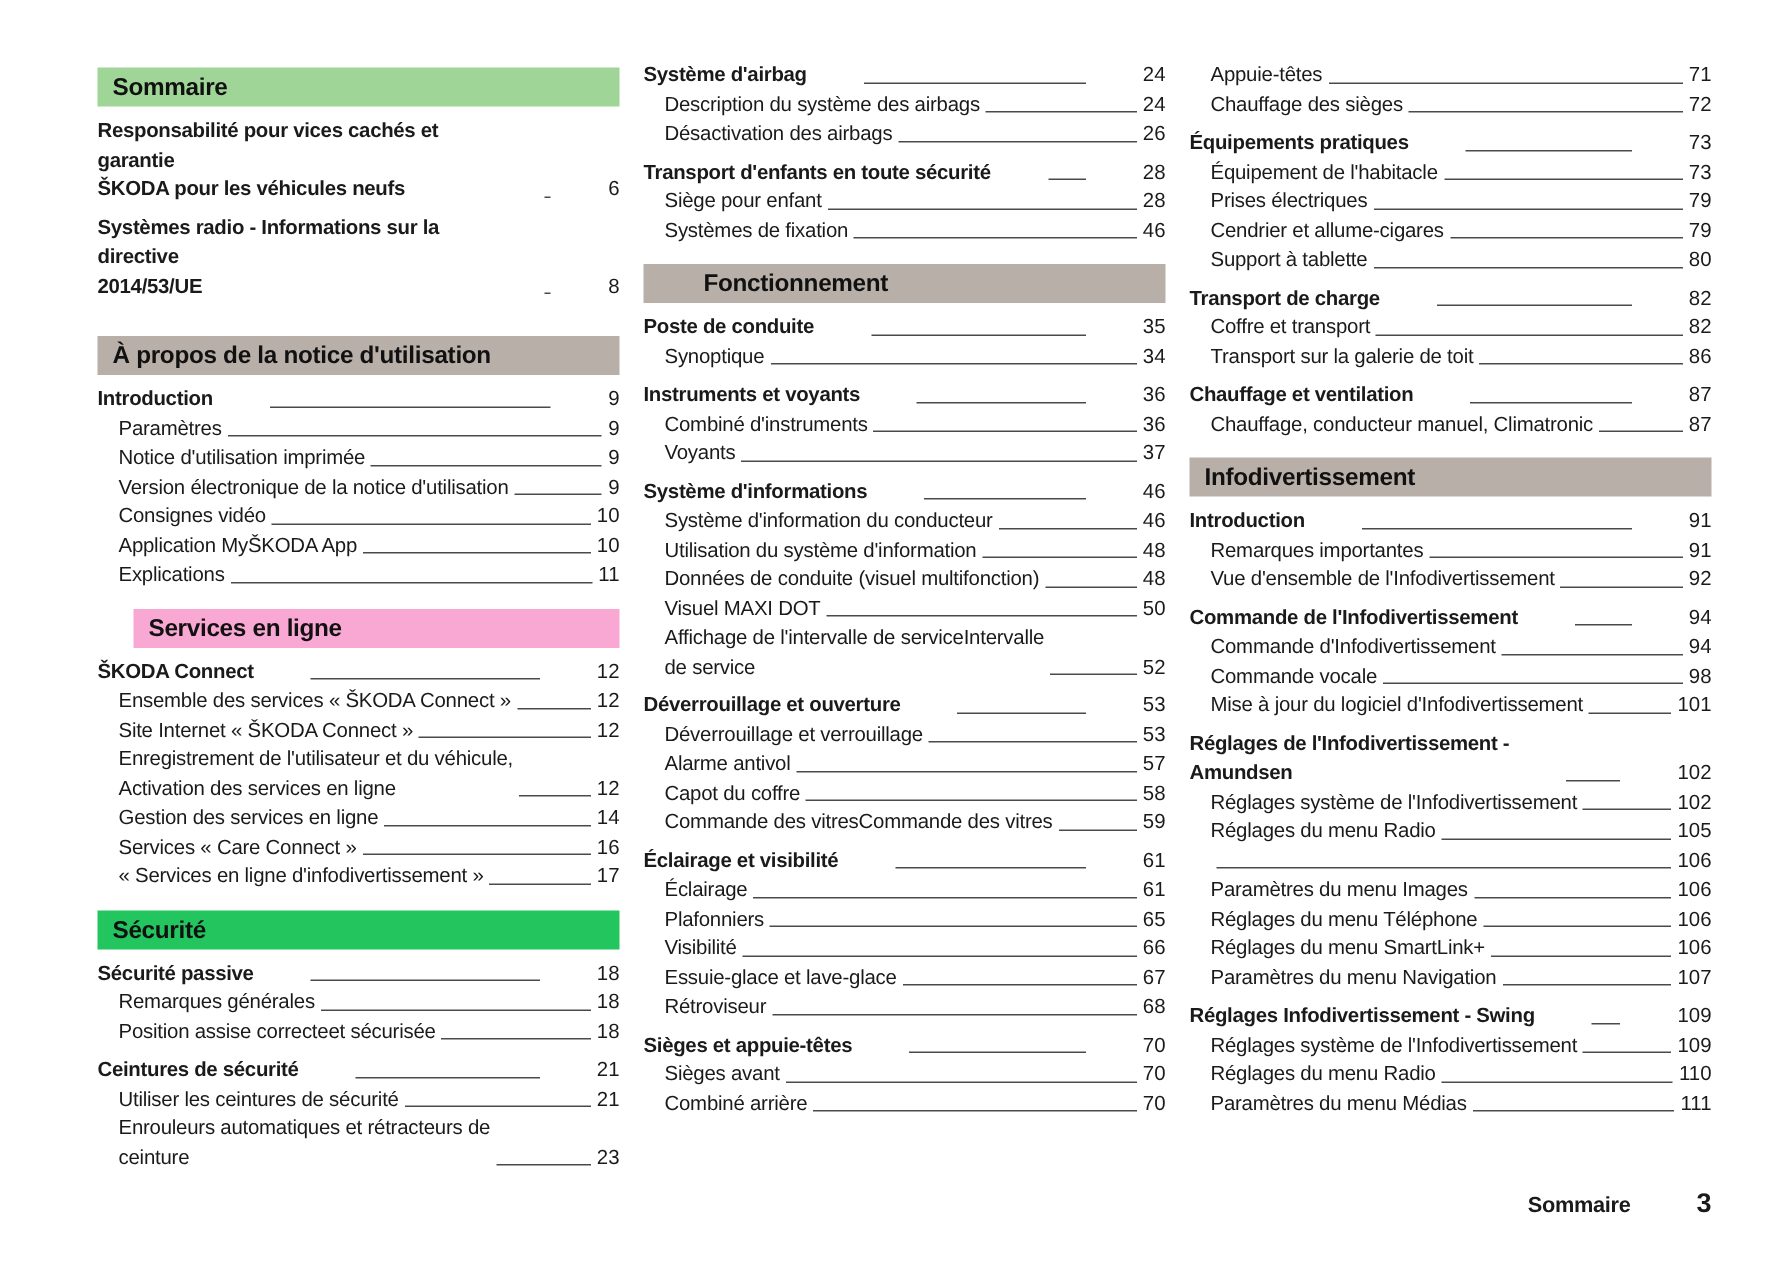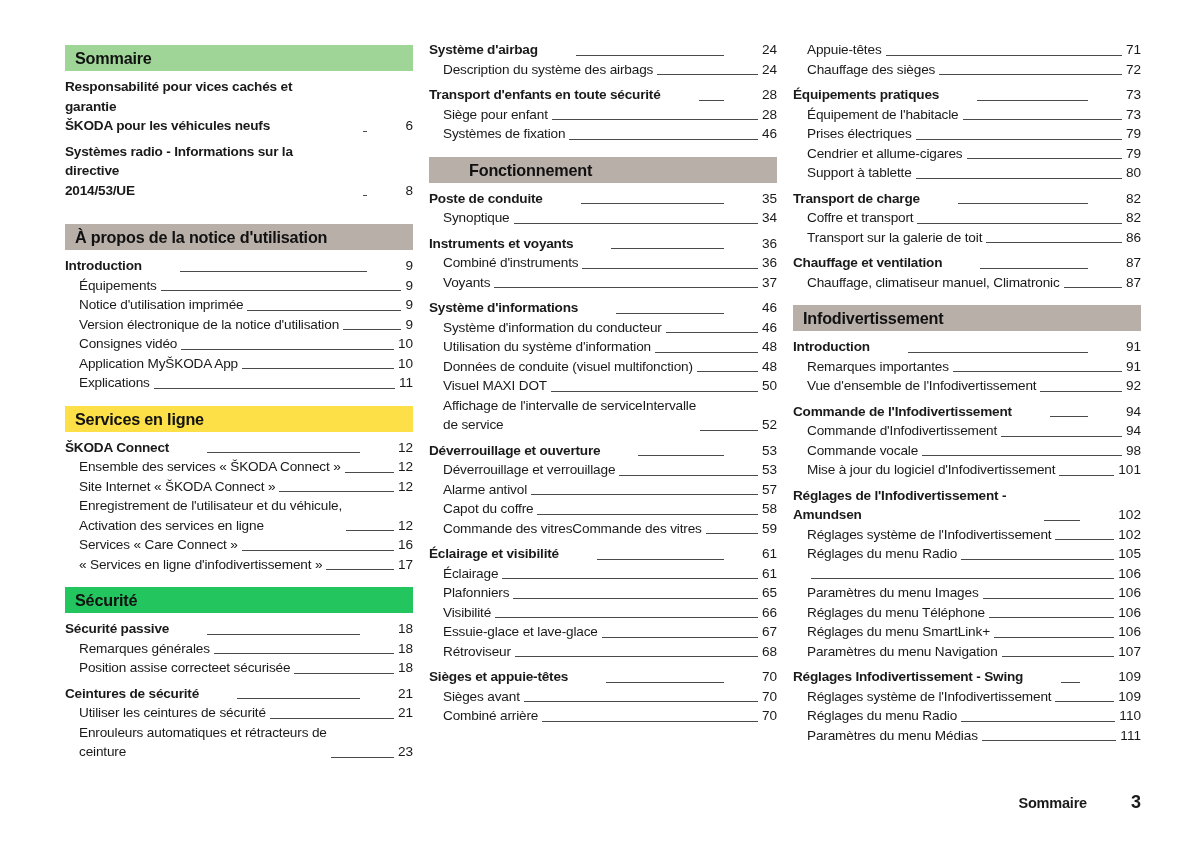--- a/index.html
+++ b/index.html
@@ -109,21 +109,21 @@
           <span class="leader" style="border-bottom-color: rgb(74, 74, 74);"></span>
           <span class="pagenum">8</span>
         </div>
         <div class="banner taupe" style="background: rgb(184, 175, 169); margin-top: 24px;"><span>À propos de la notice d'utilisation</span></div>
         <div class="entry bold group-start">
           <span class="label">Introduction</span>
           <span class="leader" style="border-bottom-color: rgb(74, 74, 74);"></span>
           <span class="pagenum">9</span>
         </div>
         <div class="entry sub">
-          <span class="label">Équipements</span>
+          <span class="label">Paramètres</span>
           <span class="leader" style="border-bottom-color: rgb(74, 74, 74);"></span>
           <span class="pagenum">9</span>
         </div>
         <div class="entry sub">
           <span class="label">Notice d'utilisation imprimée</span>
           <span class="leader" style="border-bottom-color: rgb(74, 74, 74);"></span>
           <span class="pagenum">9</span>
         </div>
         <div class="entry sub">
           <span class="label">Version électronique de la notice d'utilisation</span>
@@ -138,21 +138,21 @@
         <div class="entry sub">
           <span class="label">Application MyŠKODA App</span>
           <span class="leader" style="border-bottom-color: rgb(74, 74, 74);"></span>
           <span class="pagenum">10</span>
         </div>
         <div class="entry sub">
           <span class="label">Explications</span>
           <span class="leader" style="border-bottom-color: rgb(74, 74, 74);"></span>
           <span class="pagenum">11</span>
         </div>
-        <div class="banner taupe" style="background: #fde047;"><span>Services en ligne</span></div>
+        <div class="banner taupe" style="background: #f9a8d4; margin-left: 24px;"><span>Services en ligne</span></div>
         <div class="entry bold group-start">
           <span class="label">ŠKODA Connect</span>
           <span class="leader" style="border-bottom-color: rgb(74, 74, 74);"></span>
           <span class="pagenum">12</span>
         </div>
         <div class="entry sub">
           <span class="label">Ensemble des services « ŠKODA Connect »</span>
           <span class="leader" style="border-bottom-color: rgb(74, 74, 74);"></span>
           <span class="pagenum">12</span>
         </div>
@@ -161,20 +161,25 @@
           <span class="leader" style="border-bottom-color: rgb(74, 74, 74);"></span>
           <span class="pagenum">12</span>
         </div>
         <div class="entry sub">
           <span class="label">Enregistrement de l'utilisateur et du véhicule,
 Activation des services en ligne</span>
           <span class="leader" style="border-bottom-color: rgb(74, 74, 74);"></span>
           <span class="pagenum">12</span>
         </div>
         <div class="entry sub">
+          <span class="label">Gestion des services en ligne</span>
+          <span class="leader" style="border-bottom-color: rgb(74, 74, 74);"></span>
+          <span class="pagenum">14</span>
+        </div>
+        <div class="entry sub">
           <span class="label">Services « Care Connect »</span>
           <span class="leader" style="border-bottom-color: rgb(74, 74, 74);"></span>
           <span class="pagenum">16</span>
         </div>
         <div class="entry sub">
           <span class="label">« Services en ligne d'infodivertissement »</span>
           <span class="leader" style="border-bottom-color: rgb(74, 74, 74);"></span>
           <span class="pagenum">17</span>
         </div>
         <div class="banner taupe" style="background: #22c55e;"><span>Sécurité</span></div>
@@ -214,20 +219,25 @@
         <div class="entry bold group-start">
           <span class="label">Système d'airbag</span>
           <span class="leader" style="border-bottom-color: rgb(74, 74, 74);"></span>
           <span class="pagenum">24</span>
         </div>
         <div class="entry sub">
           <span class="label">Description du système des airbags</span>
           <span class="leader" style="border-bottom-color: rgb(74, 74, 74);"></span>
           <span class="pagenum">24</span>
         </div>
+        <div class="entry sub">
+          <span class="label">Désactivation des airbags</span>
+          <span class="leader" style="border-bottom-color: rgb(74, 74, 74);"></span>
+          <span class="pagenum">26</span>
+        </div>
         <div class="entry bold group-start">
           <span class="label">Transport d'enfants en toute sécurité</span>
           <span class="leader" style="border-bottom-color: rgb(74, 74, 74);"></span>
           <span class="pagenum">28</span>
         </div>
         <div class="entry sub">
           <span class="label">Siège pour enfant</span>
           <span class="leader" style="border-bottom-color: rgb(74, 74, 74);"></span>
           <span class="pagenum">28</span>
         </div>
@@ -414,21 +424,21 @@
           <span class="label">Transport sur la galerie de toit</span>
           <span class="leader" style="border-bottom-color: rgb(74, 74, 74);"></span>
           <span class="pagenum">86</span>
         </div>
         <div class="entry bold group-start">
           <span class="label">Chauffage et ventilation</span>
           <span class="leader" style="border-bottom-color: rgb(74, 74, 74);"></span>
           <span class="pagenum">87</span>
         </div>
         <div class="entry sub">
-          <span class="label">Chauffage, climatiseur manuel, Climatronic</span>
+          <span class="label">Chauffage, conducteur manuel, Climatronic</span>
           <span class="leader" style="border-bottom-color: rgb(74, 74, 74);"></span>
           <span class="pagenum">87</span>
         </div>
         <div class="banner taupe" style="background: rgb(184, 175, 169);"><span>Infodivertissement</span></div>
         <div class="entry bold group-start">
           <span class="label">Introduction</span>
           <span class="leader" style="border-bottom-color: rgb(74, 74, 74);"></span>
           <span class="pagenum">91</span>
         </div>
         <div class="entry sub">

